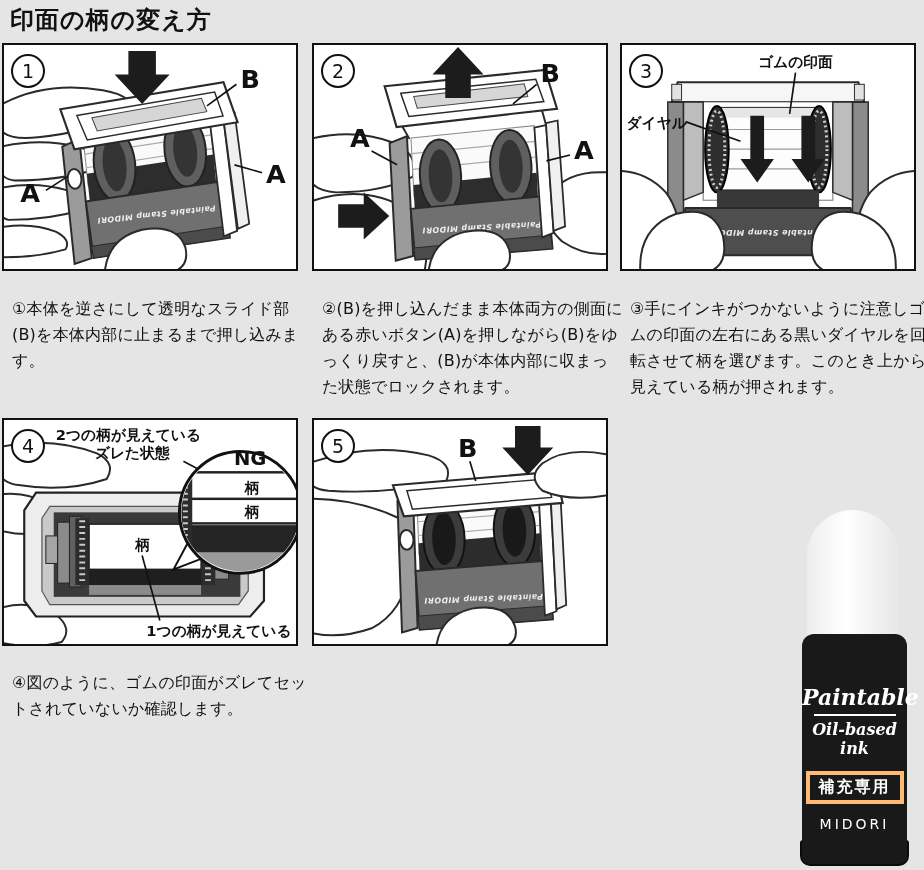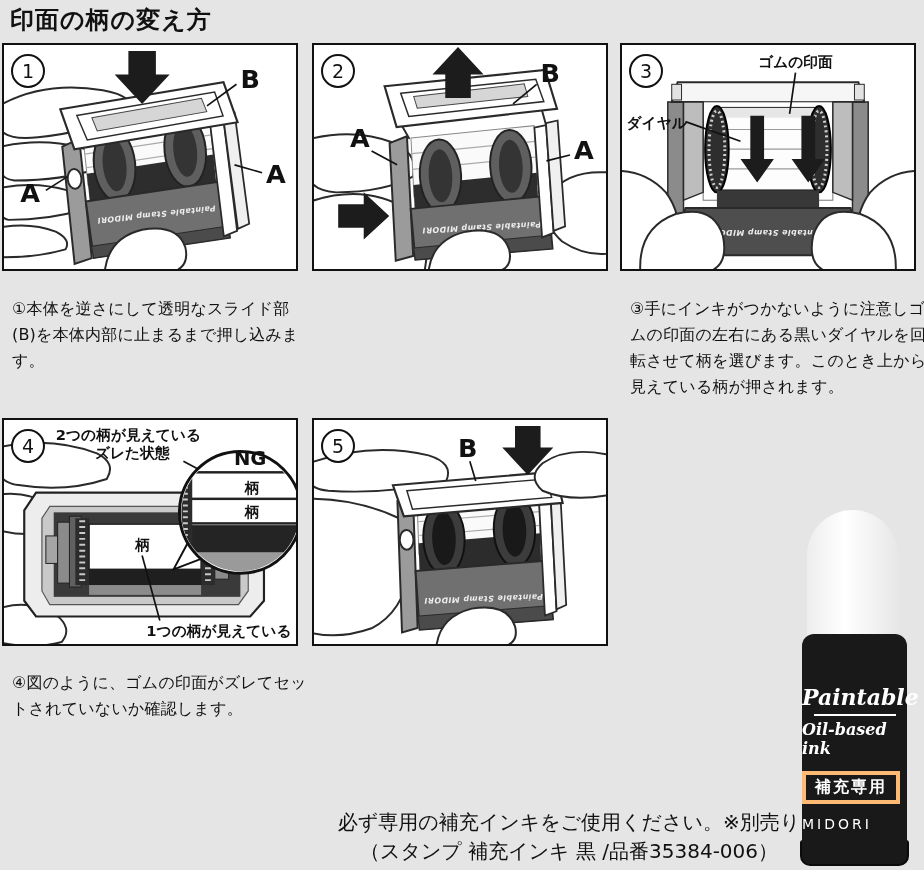--- a/index.html
+++ b/index.html
@@ -19,21 +19,21 @@
   .leader{stroke:#111;stroke-width:1.7;fill:none;}
   .part-label{font-size:26px;font-weight:600;fill:#111;}
   .jp-label{font-size:15px;font-weight:600;fill:#111;}
   .ng-label{font-size:20px;font-weight:bold;fill:#111;}
   .bodytext{font-size:8px;font-style:italic;font-weight:bold;fill:#ededed;letter-spacing:.5px;}
   
   .bottle{position:absolute;left:798px;top:500px;width:124px;height:368px;}
   .cap{position:absolute;left:9px;top:10px;width:91px;height:128px;
        background:linear-gradient(90deg,#ededed,#ffffff 42%,#e7e7e7);border-radius:46px 46px 5px 5px;}
   .bbody{position:absolute;left:4px;top:134px;width:105px;height:230px;background:#191919;
-         border-radius:12px 12px 8px 8px;color:#fff;}
+         border-radius:12px 12px 8px 8px;text-align:center;color:#fff;}
   .bbase{position:absolute;left:2px;top:340px;width:109px;height:26px;background:#0b0b0b;border-radius:3px 3px 10px 10px;}
   .brand1{margin-top:50px;font-family:"DejaVu Serif","Liberation Serif",serif;font-style:italic;font-weight:bold;font-size:22px;}
   .brand2{margin-top:-5px;font-family:"DejaVu Serif","Liberation Serif",serif;font-style:italic;font-weight:bold;font-size:31px;letter-spacing:1px;}
   .bdiv{width:82px;border:0;border-top:2.5px solid #fff;margin:4px auto 4px;}
   .btype{font-family:"DejaVu Serif","Liberation Serif",serif;font-style:italic;font-weight:bold;font-size:16px;}
   .bbadge{display:inline-block;margin-top:13px;border:4px solid #fdba74;padding:2px 9px;font-size:16px;font-weight:bold;letter-spacing:2px;}
   .bmaker{margin-top:12px;font-size:14px;font-weight:normal;letter-spacing:3px;}
 </style>
 </head>
 <body>
@@ -243,27 +243,24 @@
       <path class="arrow" d="M204,6 h26 v22 h13 l-26,28 -26,-28 h13 z"></path>
       <path class="leader" d="M158,42 L164,62"></path>
       <text class="part-label" x="146" y="38">B</text>
     </svg>
     <div class="stepnum">
         <span>5</span>
       </div>
   </section>
 
   <p class="caption" style="left:4px;top:288px;width:298px;">①本体を逆さにして透明なスライド部(B)を本体内部に止まるまで押し込みます。</p>
+  <p class="caption" style="left:314px;top:288px;width:302px;">②(B)を押し込んだまま本体両方の側面にある赤いボタン(A)を押しながら(B)をゆっくり戻すと、(B)が本体内部に収まった状態でロックされます。</p>
   <p class="caption" style="left:4px;top:662px;width:300px;">④図のように、ゴムの印面がズレてセットされていないか確認します。</p>
   <p class="caption" style="left:622px;top:288px;width:300px;">③手にインキがつかないように注意しゴムの印面の左右にある黒いダイヤルを回転させて柄を選びます。このとき上から見えている柄が押されます。</p>
 
-  <div class="note">
-    <div>必ず専用の補充インキをご使用ください。※別売り</div>
-    <div>（スタンプ 補充インキ 黒 /品番35384-006）</div>
-  </div>
 
   <div class="bottle">
     <div class="cap"></div>
     <div class="bbase"></div>
     <div class="bbody">
       <div class="brand1">Paintable</div>
       <hr class="bdiv">
       <div class="btype">Oil-based ink</div>
       <div class="bbadge">補充専用</div>
       <div class="bmaker">MIDORI</div>

